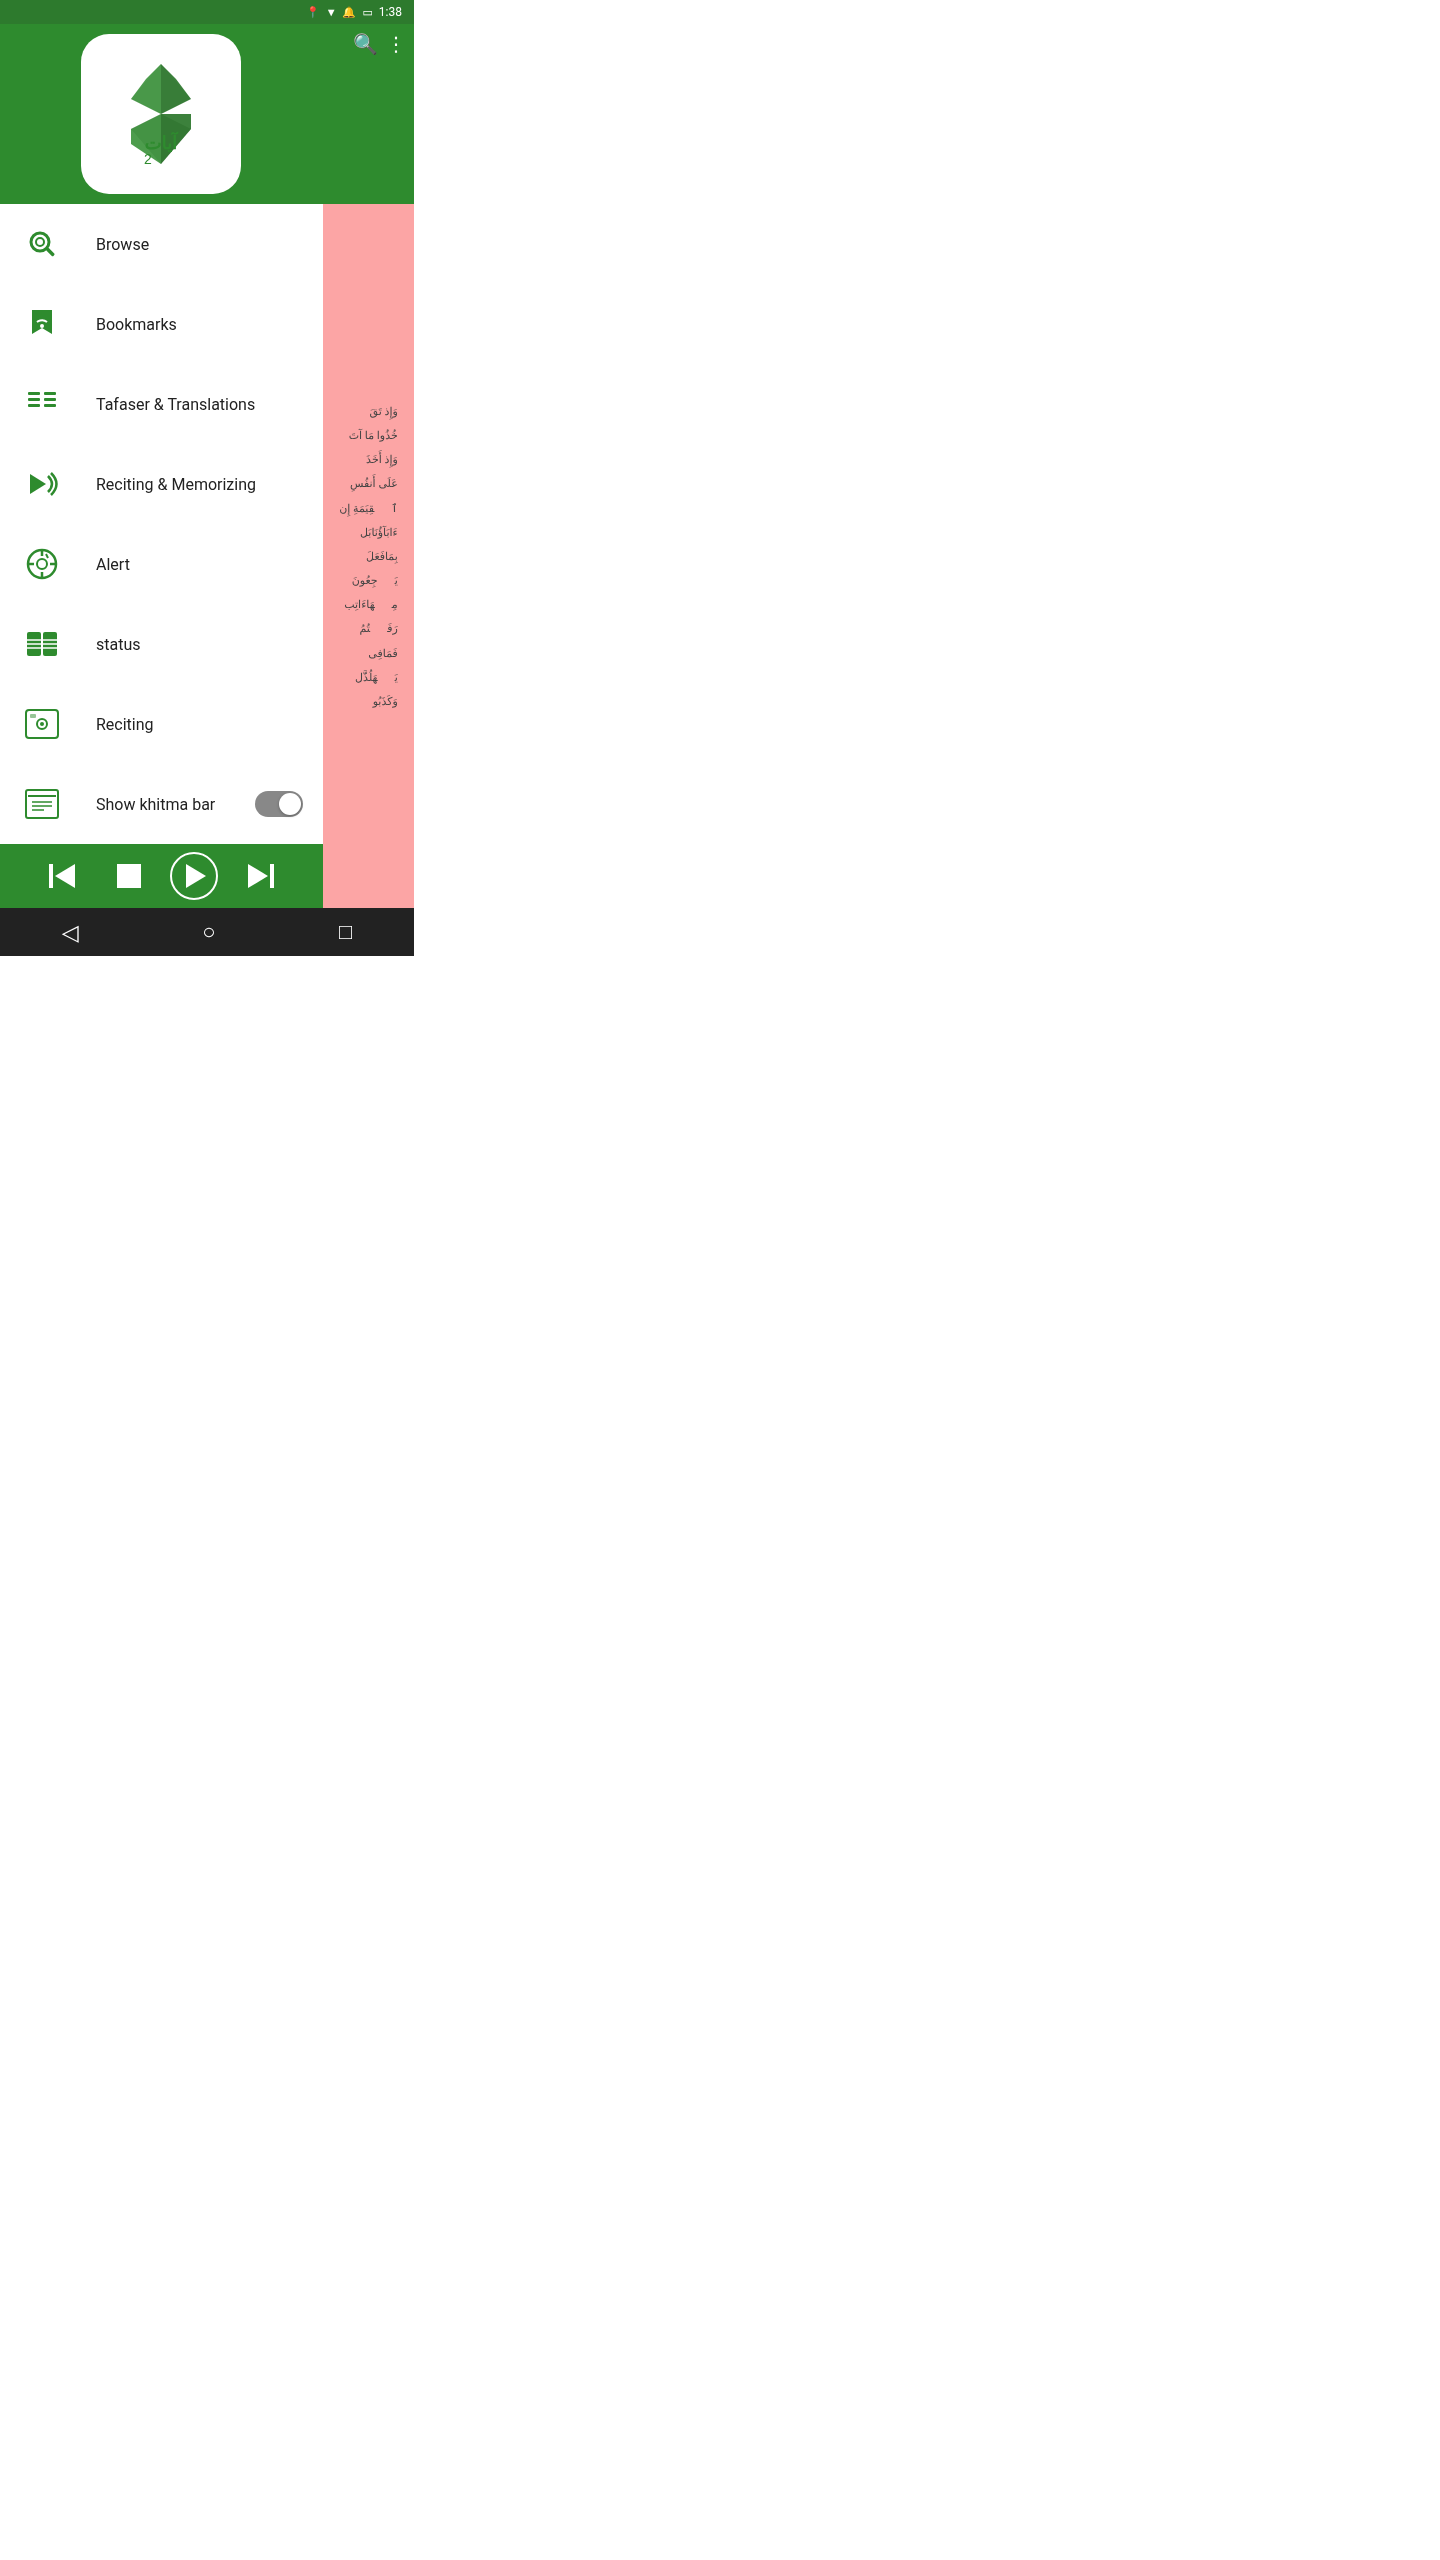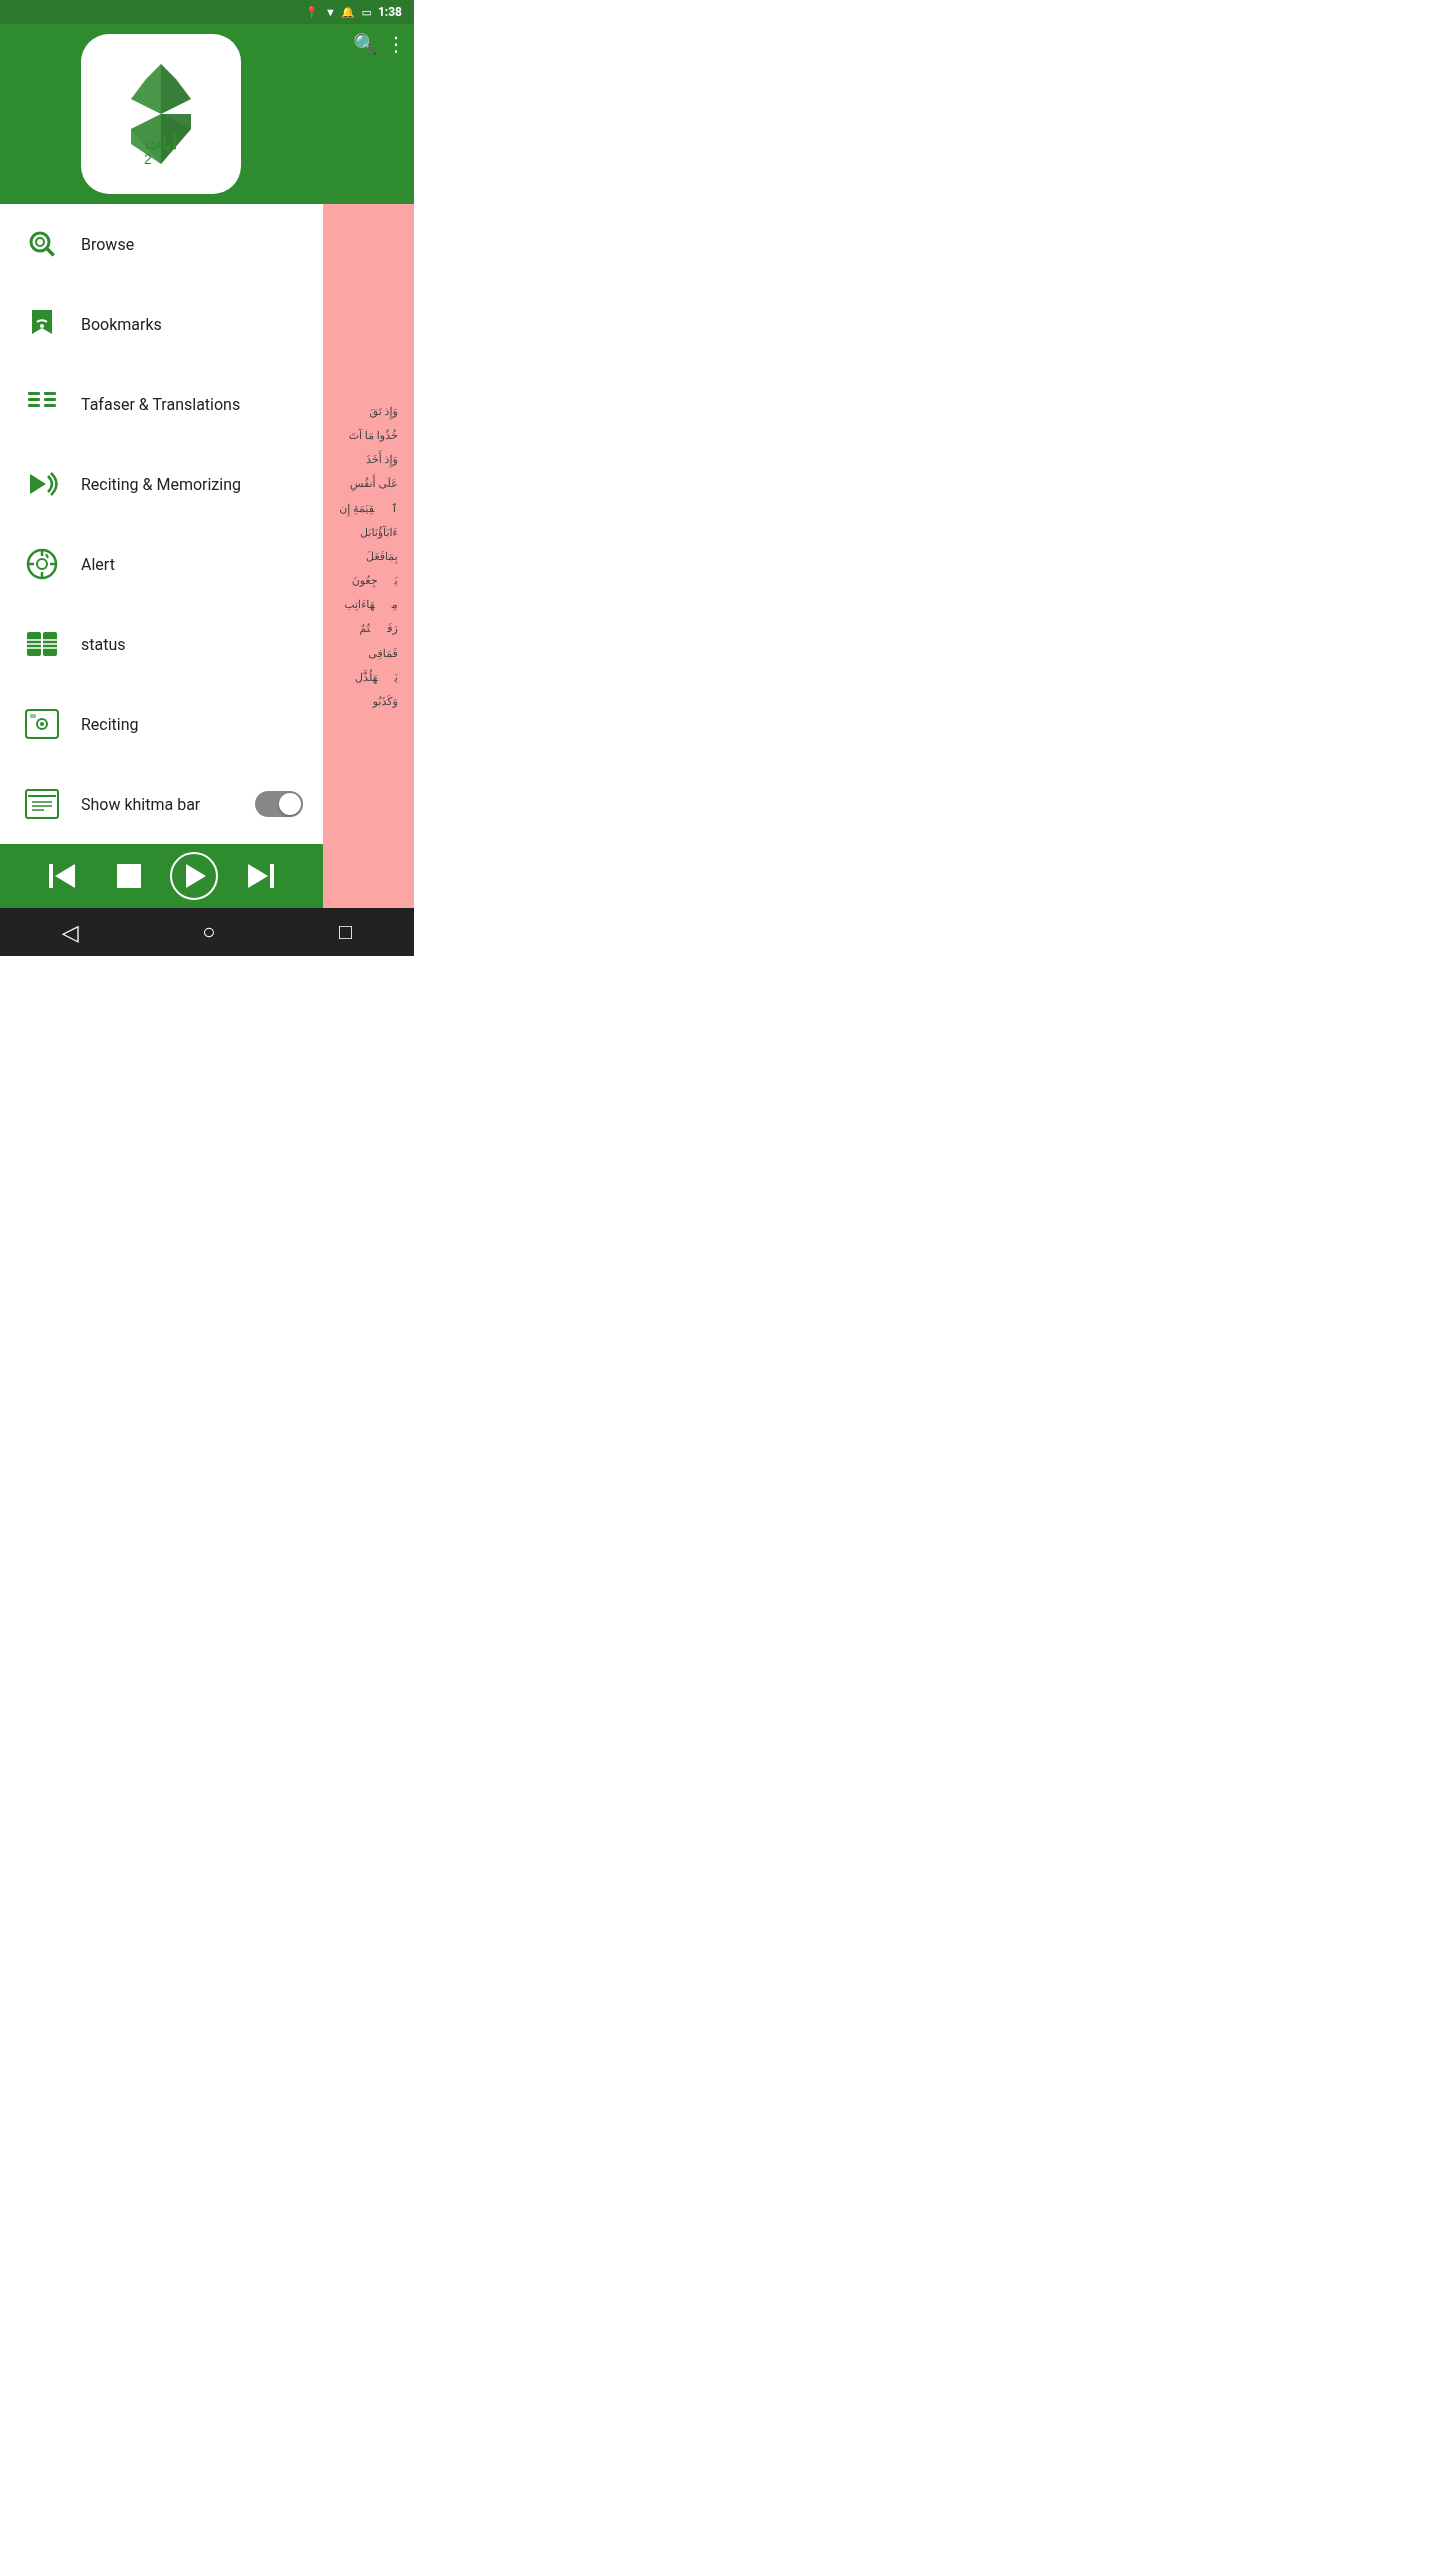--- a/index.html
+++ b/index.html
@@ -28,21 +28,21 @@
     }
 
     .status-bar-icon {
       color: white;
       font-size: 11px;
     }
 
     .status-time {
       color: white;
       font-size: 12px;
-      font-weight: bold;
+      font-weight: normal;
     }
 
     .app-container {
       display: flex;
       width: 100%;
       height: calc(100% - 24px);
       position: relative;
     }
 
     .sidebar {
@@ -92,21 +92,21 @@
       overflow-y: auto;
       background: #fff;
     }
 
     .menu-item {
       display: flex;
       align-items: center;
       padding: 18px 20px;
       border-bottom: none;
       cursor: pointer;
-      gap: 17px;
+      gap: 32px;
     }
 
     .menu-icon {
       width: 44px;
       height: 44px;
       display: flex;
       align-items: center;
       justify-content: center;
       flex-shrink: 0;
     }

